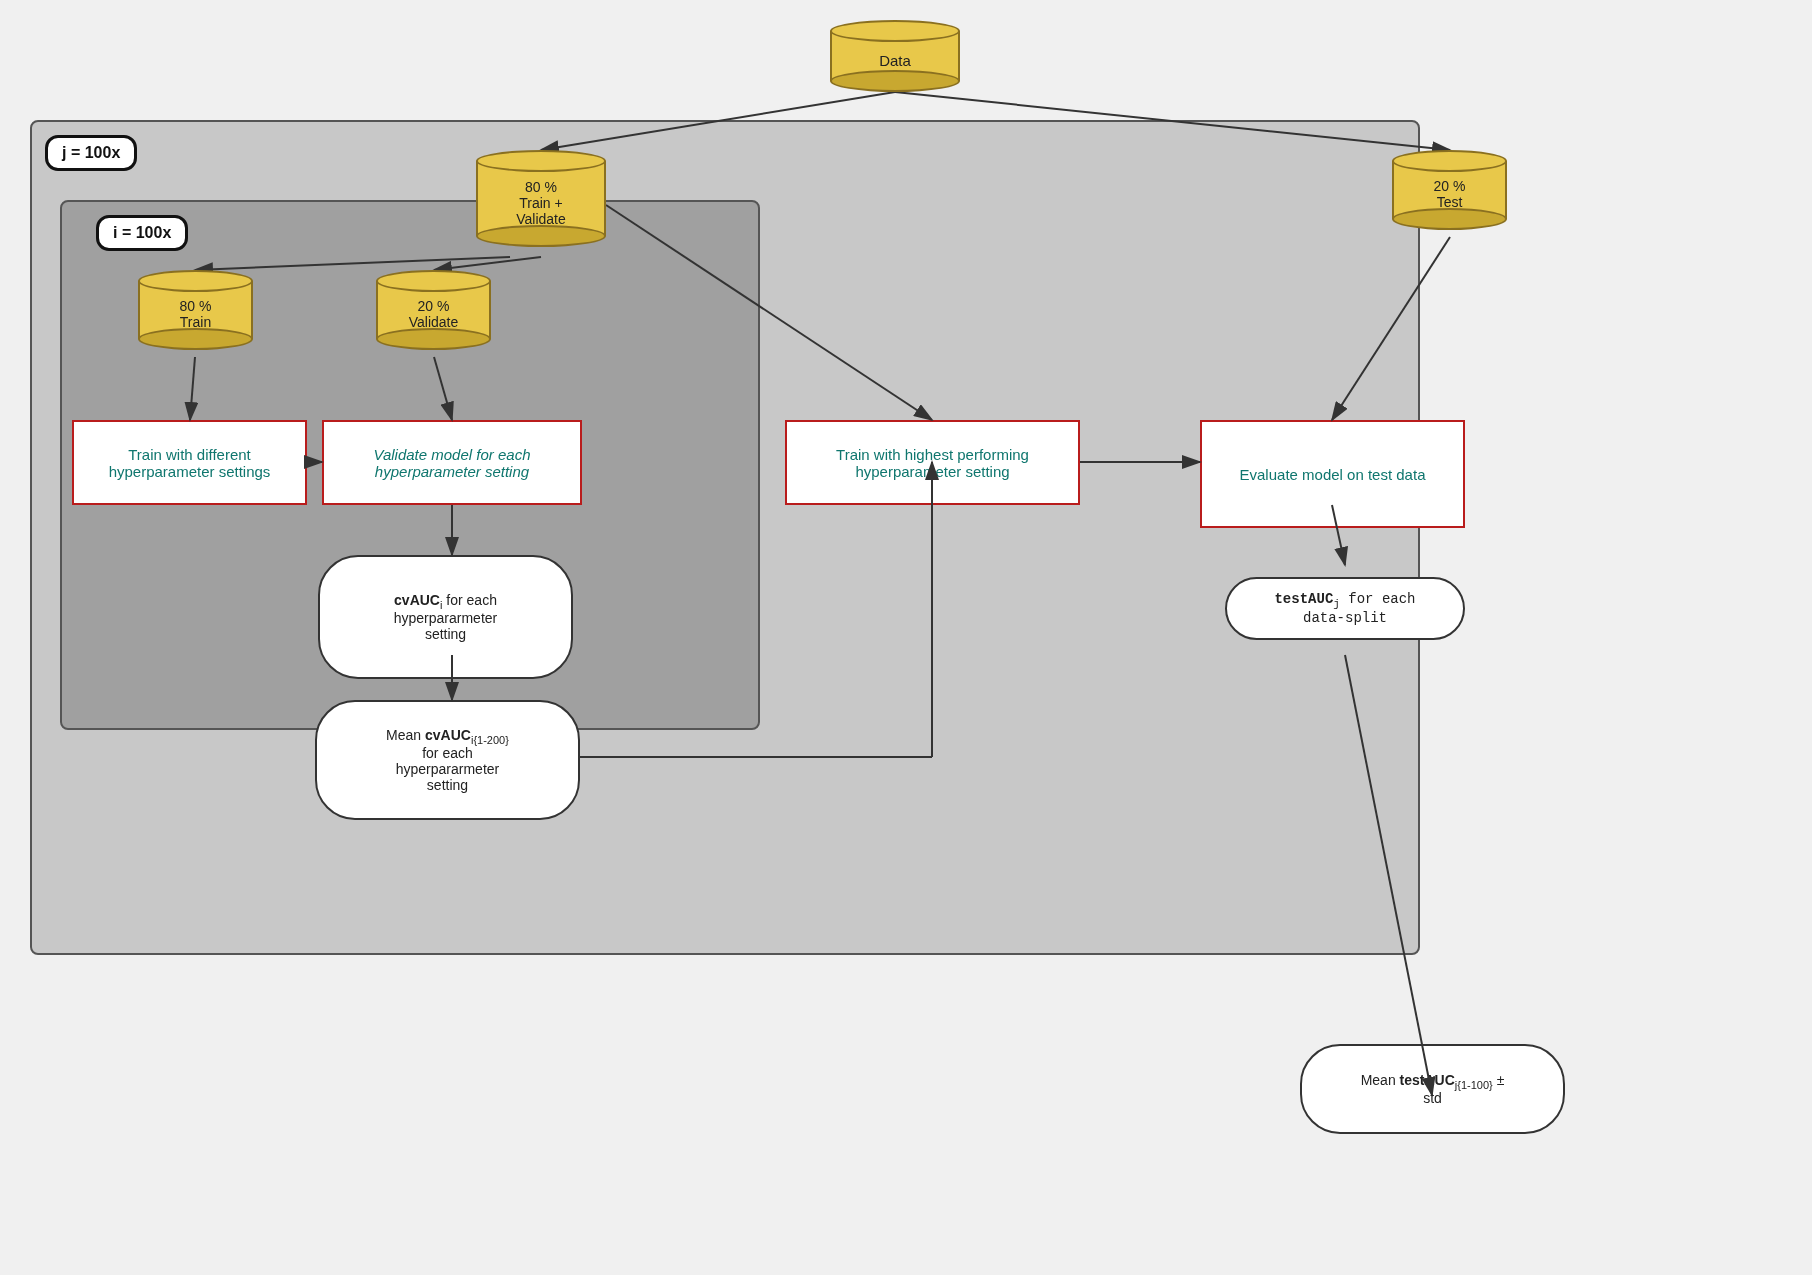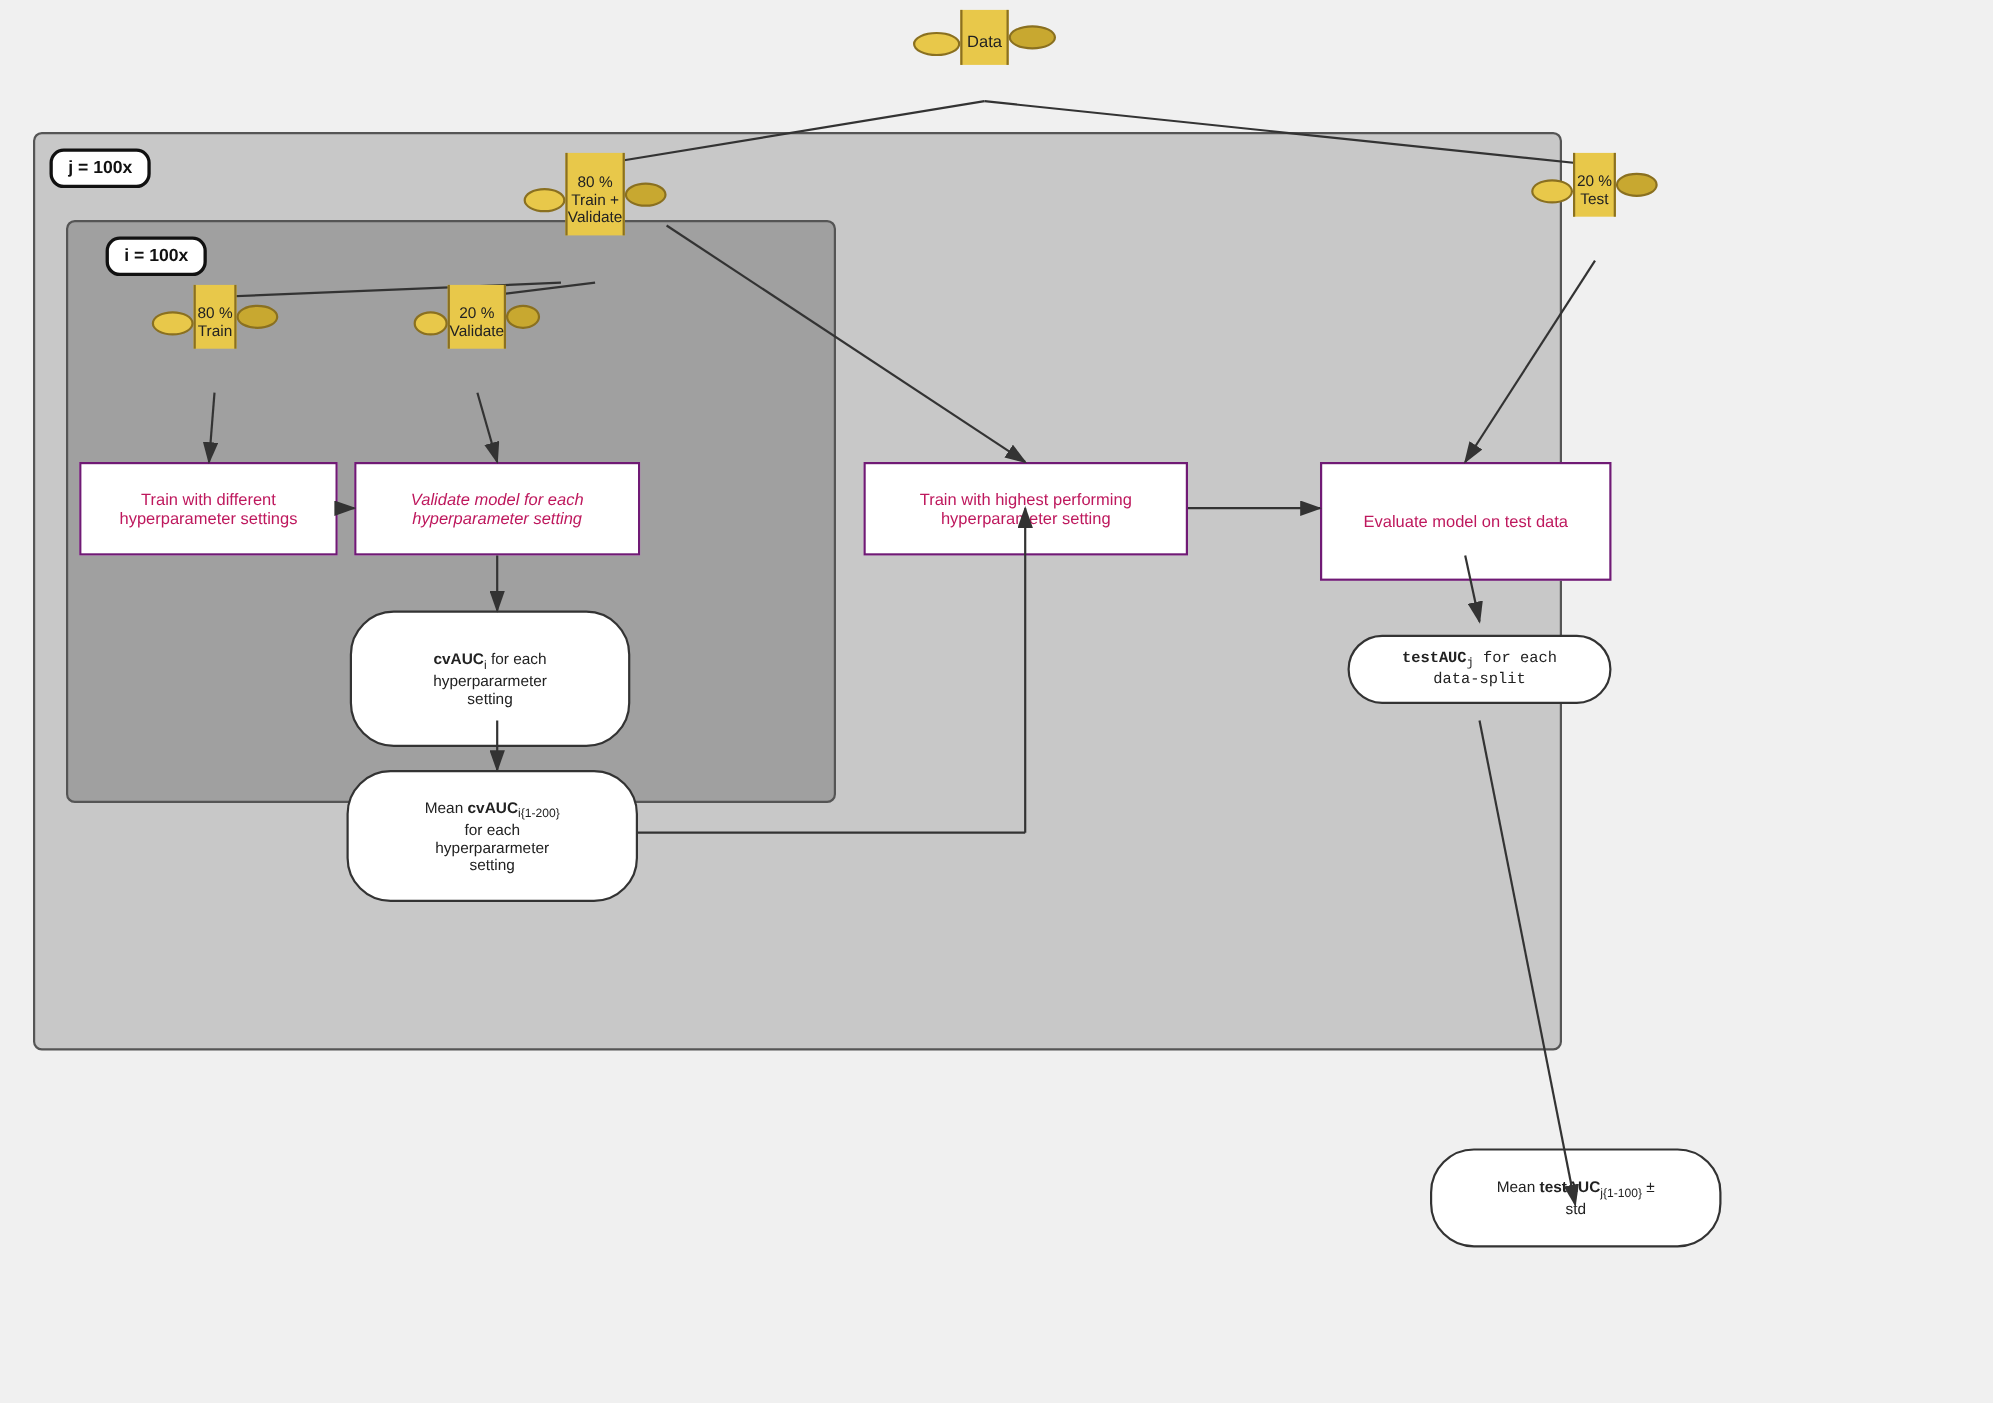--- a/index.html
+++ b/index.html
@@ -8,21 +8,21 @@
       height: 1275px;
       background: #f0f0f0;
       font-family: Arial, sans-serif;
       position: relative;
       overflow: hidden;
     }
 
     
     .cylinder {
       display: flex;
-      flex-direction: row;
+      flex-direction: column;
       align-items: center;
       position: absolute;
     }
     .cyl-top {
       width: 100%;
       height: 22px;
       background: #e8c84a;
       border-radius: 50%;
       border: 2px solid #8a7020;
       position: relative;
@@ -53,27 +53,27 @@
       border: 2px solid #8a7020;
       position: relative;
       z-index: 2;
       margin-top: -11px;
     }
 
     
     .rect-box {
       position: absolute;
       background: white;
-      border: 2px solid #701a75;
+      border: 2px solid #b91c1c;
       display: flex;
       align-items: center;
       justify-content: center;
       text-align: center;
       font-size: 15px;
-      color: #be185d;
+      color: #0f766e;
       padding: 8px 12px;
     }
 
     
     .ellipse-box {
       position: absolute;
       background: white;
       border: 2px solid #333;
       border-radius: 40px;
       display: flex;

